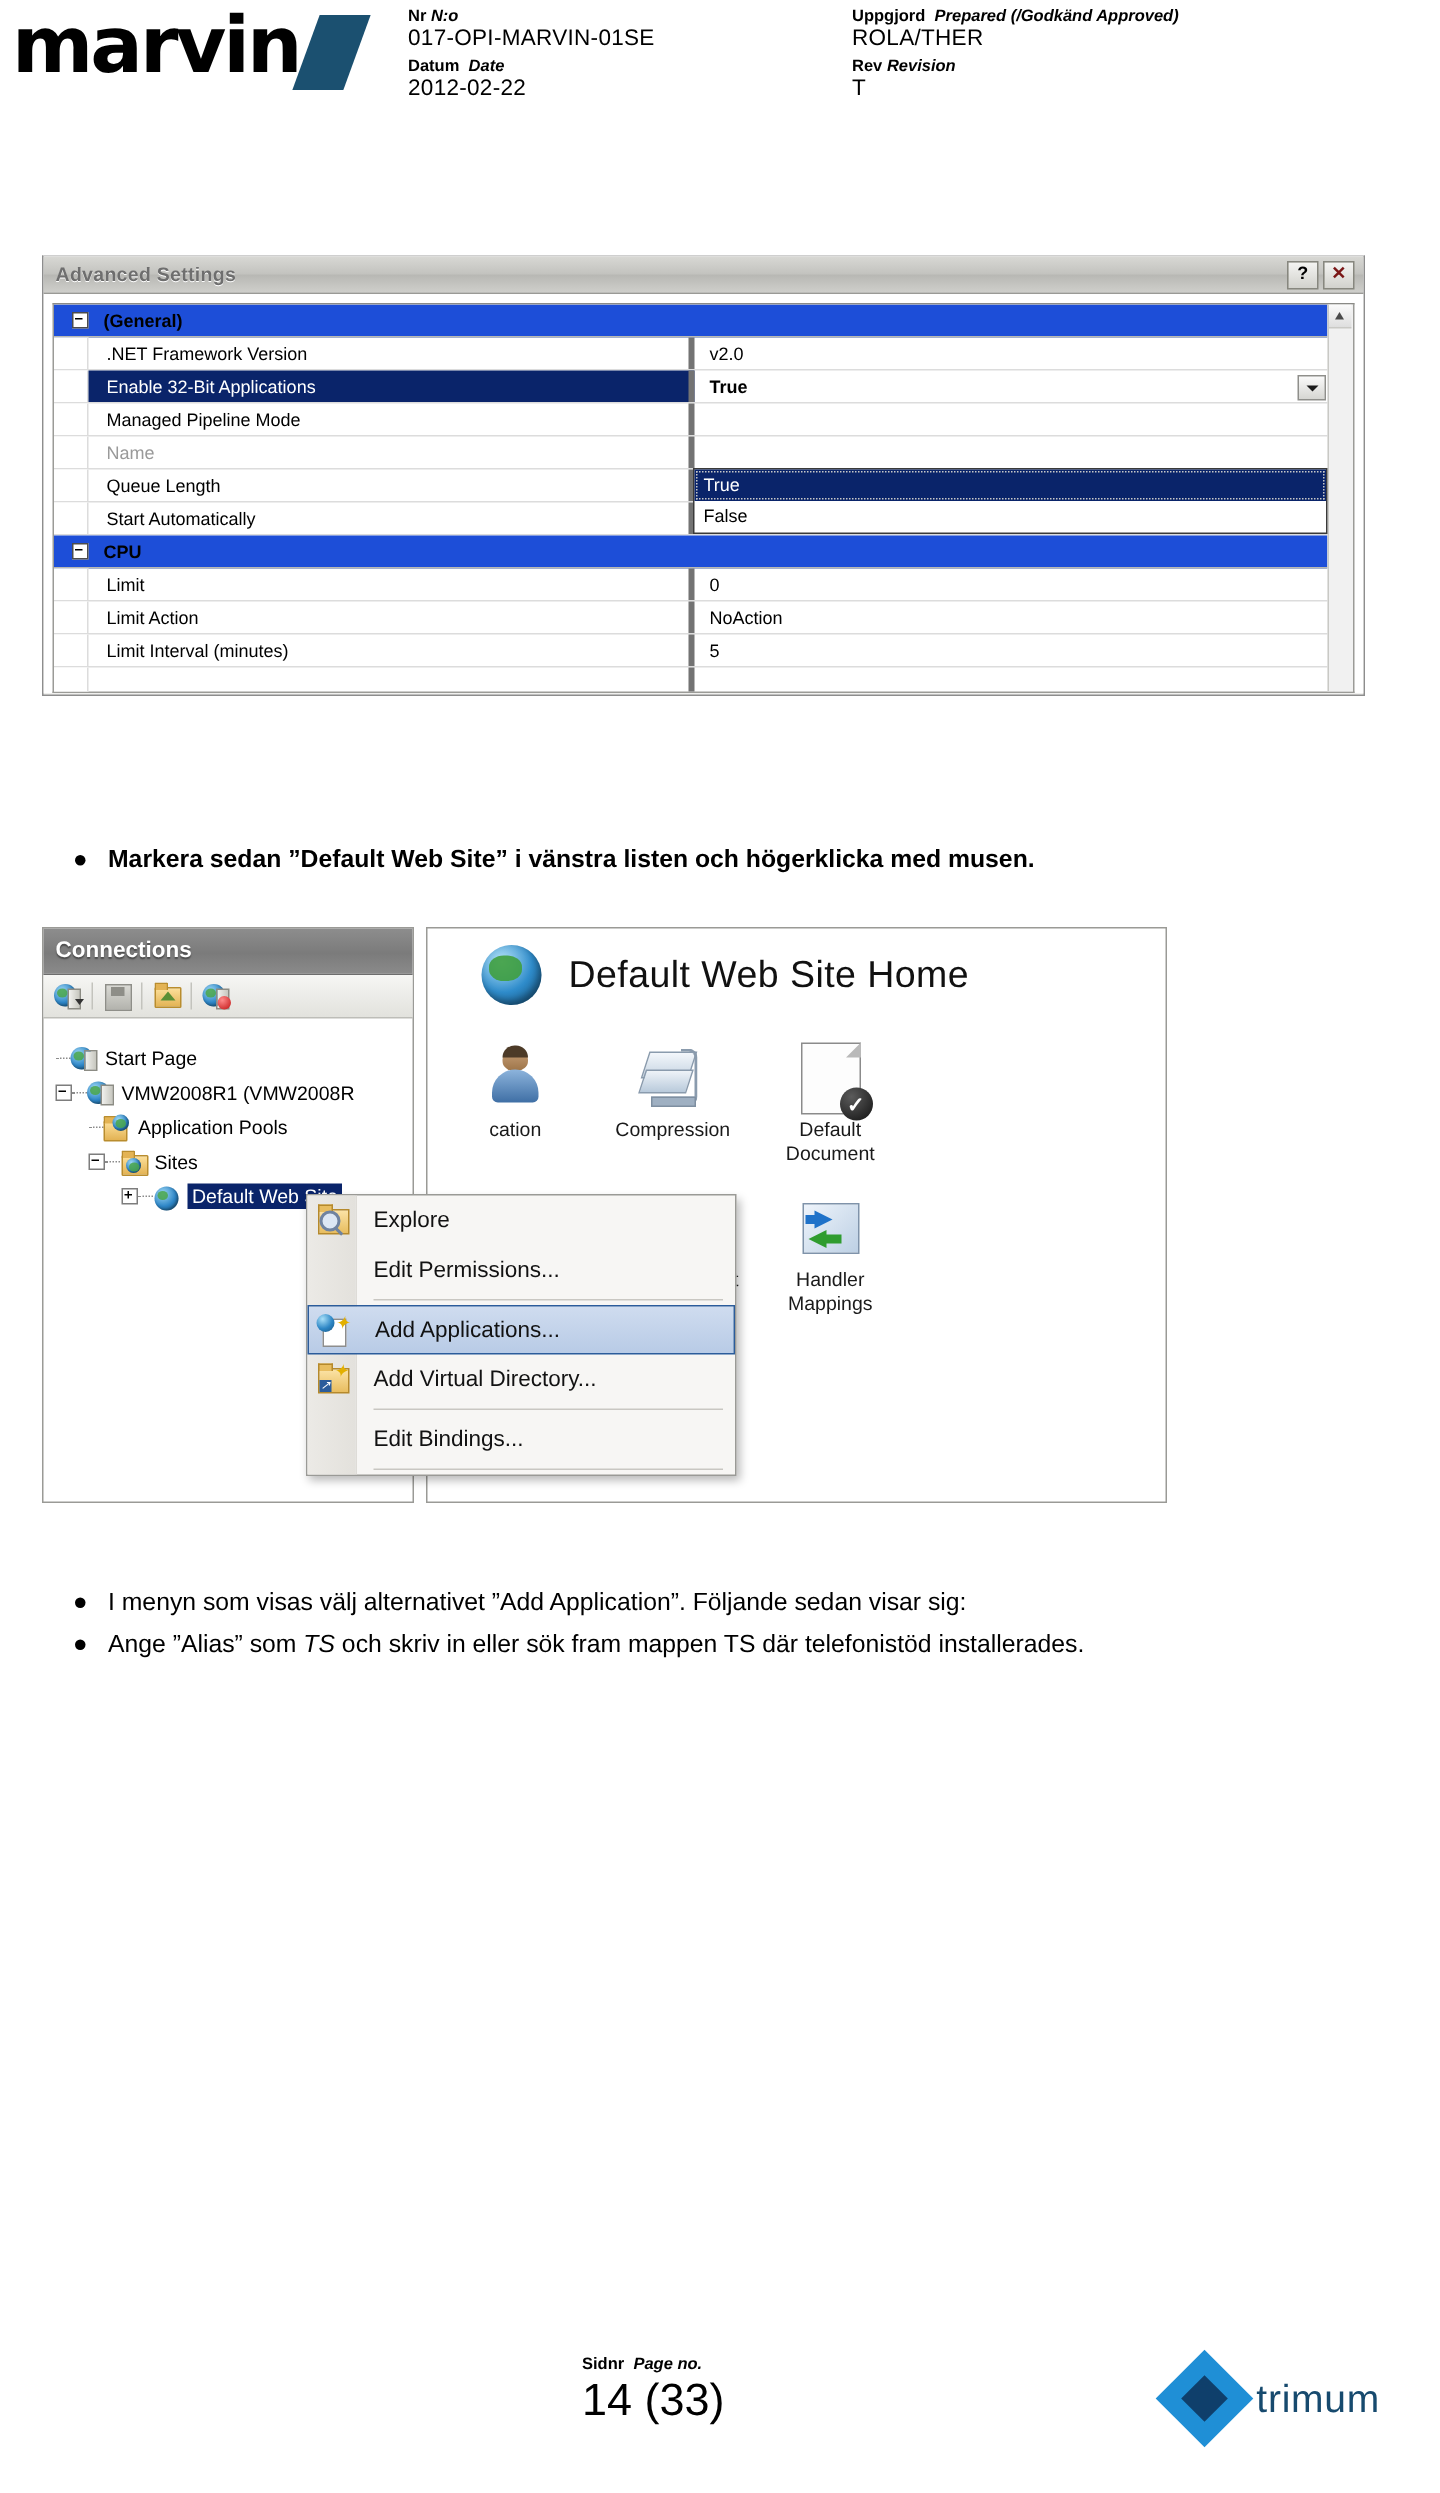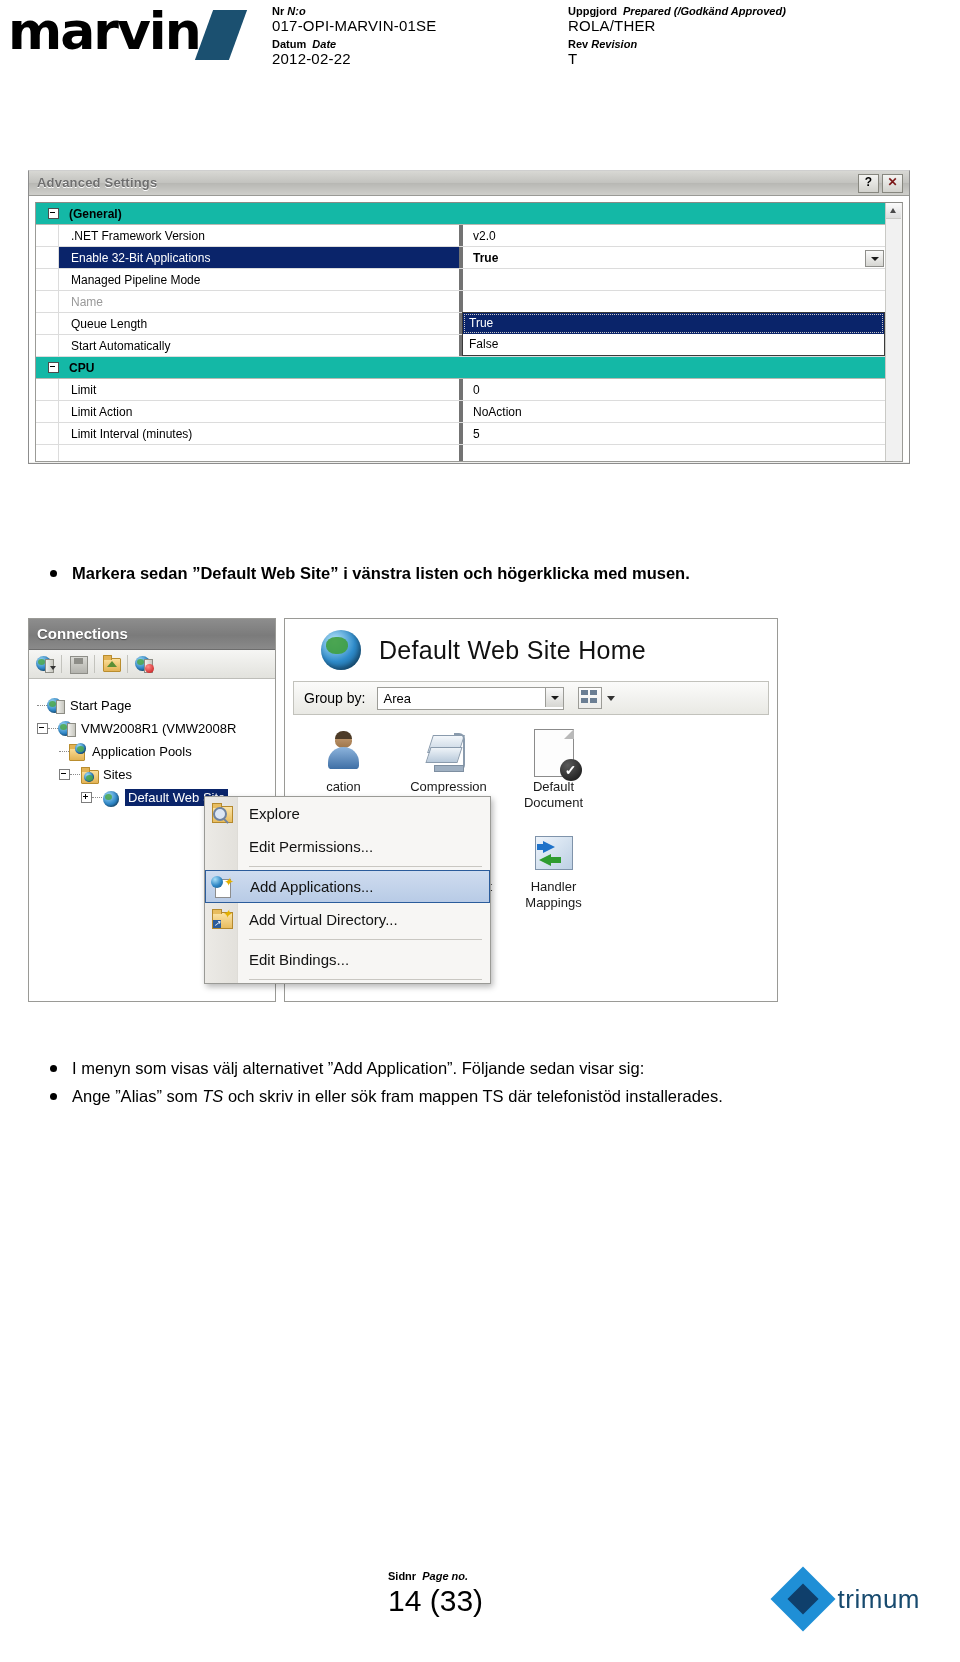--- a/index.html
+++ b/index.html
@@ -73,21 +73,21 @@
     width:15px;height:15px;background:linear-gradient(to bottom,#fbfbfb,#dedede);
     border-bottom:1px solid #c9c9c5;position:relative;
   }
   .as-scroll .arrow:after{
     content:"";position:absolute;left:4px;top:5px;
     border-left:3.5px solid transparent;border-right:3.5px solid transparent;
     border-bottom:5px solid #4a4a4a;
   }
   .as-rows{position:absolute;left:0;top:0;right:17px;top:0;}
   .grp-row{
-    height:21px;background:#14b8a6;border-bottom:1px solid #b9b9b2;
+    height:21px;background:#1d4ed8;border-bottom:1px solid #b9b9b2;
     display:flex;align-items:center;position:relative;
   }
   .grp-box{
     width:9px;height:9px;border:1px solid #4c4c4c;background:#fff;
     margin-left:12px;position:relative;
   }
   .grp-box:before{content:"";position:absolute;left:1px;top:3px;width:5px;height:1px;background:#000;}
   .grp-label{font-size:12px;font-weight:bold;margin-left:10px;color:#000;}
   .prop-row{
     height:21px;border-bottom:1px solid #dcdcdc;display:flex;align-items:center;position:relative;
@@ -503,34 +503,20 @@
       </div>
     </div>
   </div>
 
   <div class="main-pane">
     <div class="mp-title">
       <span class="bigglobe"></span>
       <span>Default Web Site Home</span>
     </div>
 
-    <div class="groupbar">
-      <span class="gb-lbl">Group by:</span>
-      <span class="gb-combo">
-        <span>Area</span>
-        <span class="cb"></span>
-      </span>
-      <span class="gb-view">
-          <i></i>
-          <i></i>
-          <i></i>
-          <i></i>
-        </span>
-      <span class="gb-caret"></span>
-    </div>
 
 
     <div class="icon-grid">
       <div class="icell">
         <div class="art">
           <div style="position:relative;width:40px;height:44px;">
             <div style="position:absolute;left:11px;top:2px;width:17px;height:15px;border-radius:50% 50% 45% 45%;background:linear-gradient(to bottom,#caa27a,#9d7448);"></div>
             <div style="position:absolute;left:11px;top:0px;width:17px;height:8px;border-radius:9px 9px 0 0;background:#4d3b28;"></div>
             <div style="position:absolute;left:4px;top:16px;width:31px;height:22px;border-radius:16px 16px 4px 4px;background:linear-gradient(to bottom,#8db4dc,#3f6fa5);"></div>
           </div>

